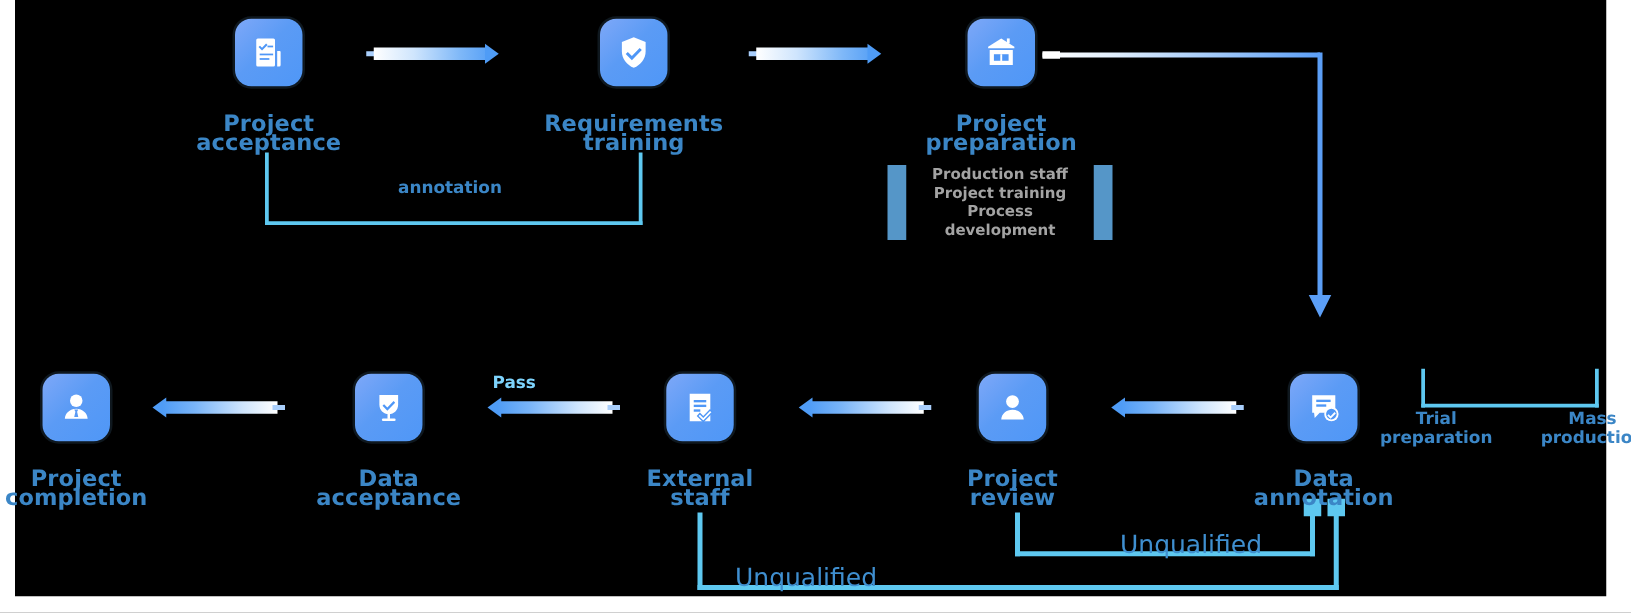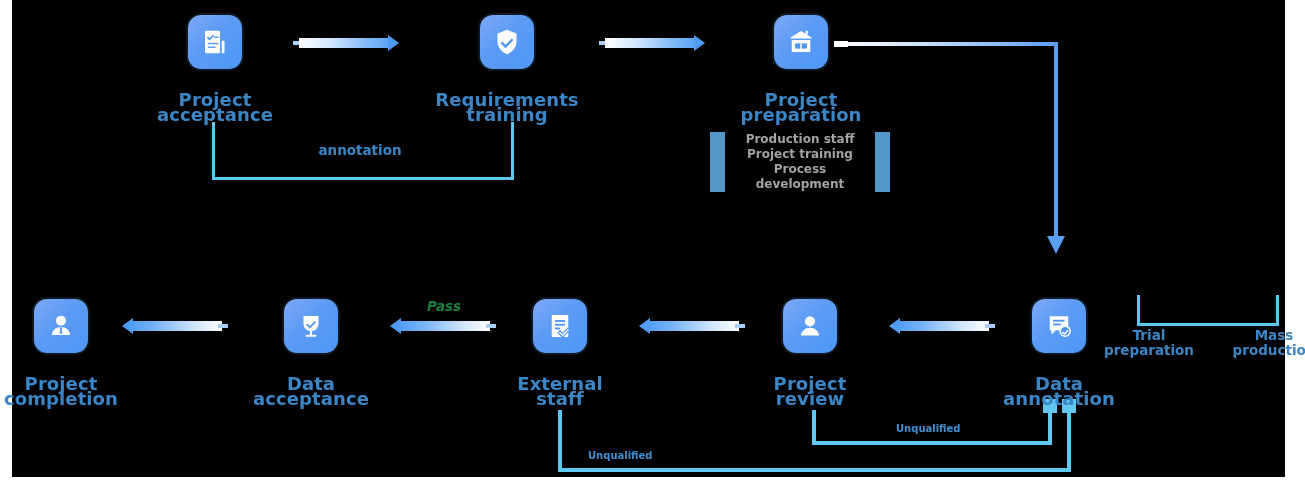--- a/index.html
+++ b/index.html
@@ -63,24 +63,24 @@
   
   .brk{position:absolute;border:3px solid #5ec8f0;}
   .brk.down{border-top:none;}
   .brklabel{
     position:absolute;color:#3b86c6;font-size:13.5px;font-weight:700;
     text-align:center;line-height:15px;white-space:pre-line;
   }
   .fbseg{position:absolute;background:#5ec8f0;}
   .cap{position:absolute;width:14px;height:14px;background:#5ec8f0;}
   .fblabel{
-    position:absolute;color:#3f8fd0;font-size:10px;font-weight:700;
+    position:absolute;color:#3f8fd0;font-size:20px;font-weight:400;
   }
   .arrlabel{
-    position:absolute;color:#15803d;font-size:13.5px;font-weight:700;text-align:center;font-style:italic;
+    position:absolute;color:#7dd3fc;font-size:13.5px;font-weight:700;
   }
   
   .infobox{
     position:absolute;
     background:#5596c8;
     display:flex;align-items:center;justify-content:center;
   }
   .infobox .inner{
     background:#000000;
     color:#a3a3a3;

